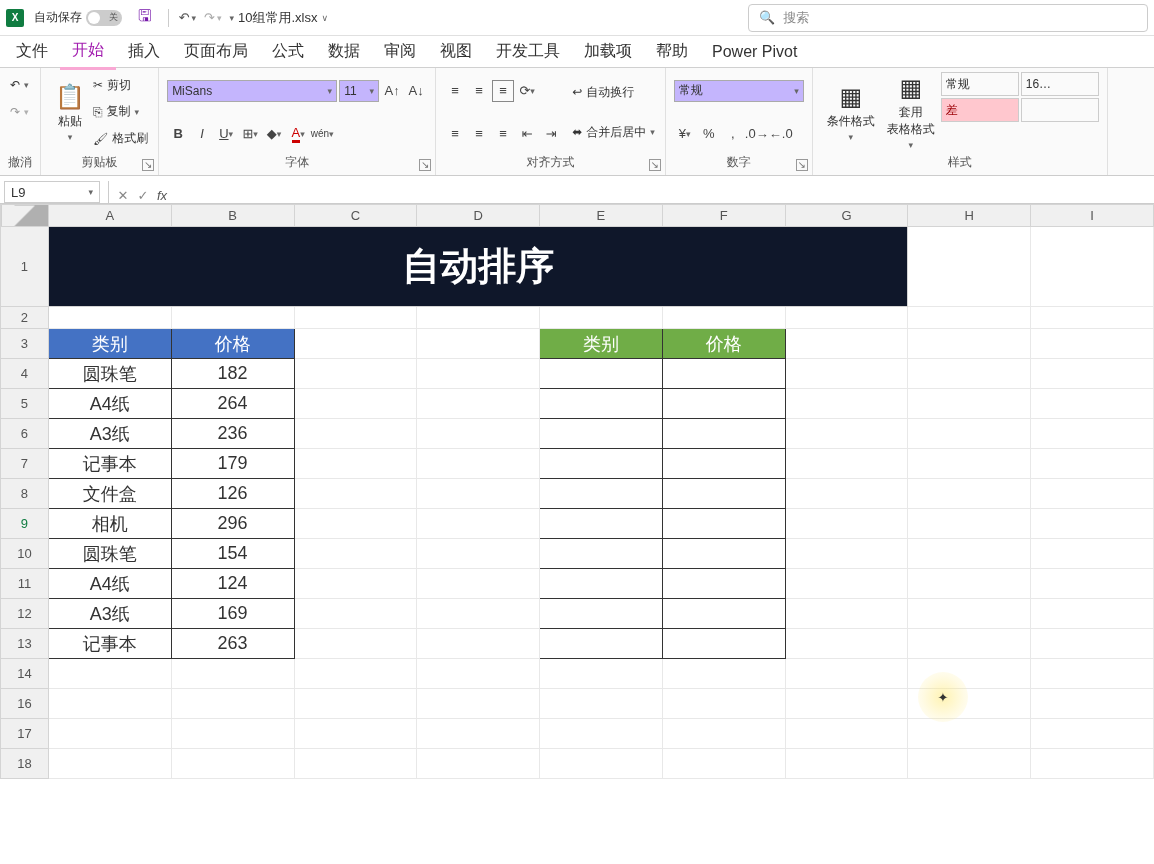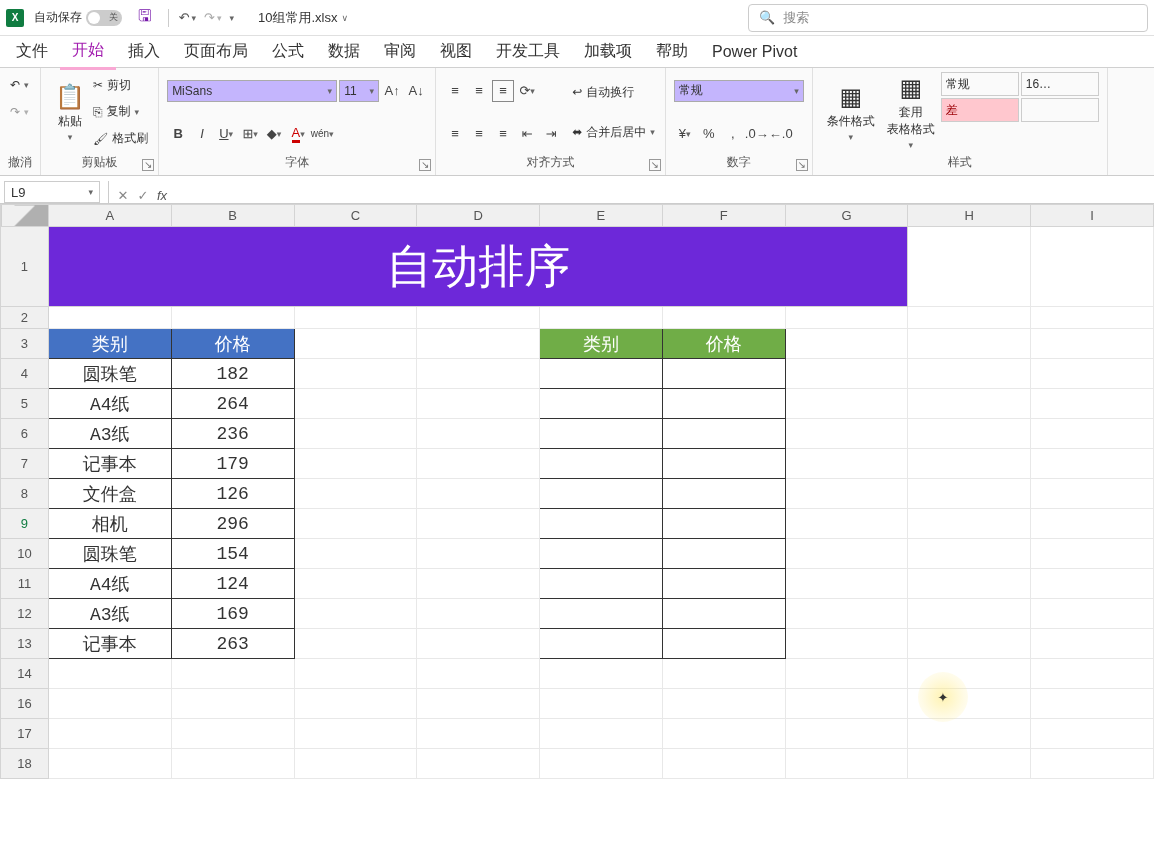--- a/index.html
+++ b/index.html
@@ -8,21 +8,21 @@
 
 .titlebar { display: flex; align-items: center; height: 36px; padding: 0 6px; background: #fff; border-bottom: 1px solid #e0e0e0; }
 .excel-icon { width: 18px; height: 18px; background: #107c41; color: #fff; font-size: 10px; font-weight: bold; display: flex; align-items: center; justify-content: center; margin-right: 10px; border-radius: 2px;}
 .autosave-label { font-size: 12px; margin-right: 4px; }
 .toggle { width: 36px; height: 16px; border-radius: 8px; background: #ccc; position: relative; margin-right: 6px; }
 .toggle::after { content: ""; width: 12px; height: 12px; border-radius: 50%; background: #fff; position: absolute; left: 2px; top: 2px; }
 .toggle .off-text { position: absolute; right: 4px; font-size: 9px; top: 1px; color: #555;}
 .save-icon { color: #7719aa; font-size: 16px; margin: 0 10px; }
 .qat-sep { width: 1px; height: 18px; background: #ccc; margin: 0 6px; }
 .qat-btn { padding: 2px 4px; color: #555; font-size: 13px; display: flex; align-items: center; gap: 2px;}
-.filename { margin-left: 20px; font-size: 13px; color: #333; display: flex; align-items: center; gap:4px;}
+.filename { font-size: 13px; color: #333; display: flex; align-items: center; gap:4px;}
 .searchbox { margin-left: auto; display: flex; align-items: center; background: #fff; border: 1px solid #ccc; border-radius: 4px; height: 28px; padding: 0 10px; width: 400px; color: #888;}
 .searchbox span.icon { margin-right: 8px; font-size: 13px;}
 
 
 .tabs { display: flex; align-items: center; height: 32px; padding: 0 4px; border-bottom: 1px solid #d0d0d0; }
 .tab { padding: 6px 12px; font-size: 16px; color: #333; cursor: pointer; }
 .tab.active { font-weight: normal; border-bottom: 3px solid #f9a8d4; color: #a21caf;}
 
 
 .ribbon { display: flex; height: 108px; border-bottom: 1px solid #ccc; background: #fafafa; }
@@ -54,24 +54,24 @@
 
 
 .grid-area { position: relative; }
 .sheet { border-collapse: collapse; table-layout: fixed; }
 .sheet th.colhdr { background: #f0f0f0; border: 1px solid #d4d4d4; font-weight: normal; font-size: 13px; color: #555; height: 22px; text-align: center;}
 .sheet th.rowhdr { background: #f0f0f0; border: 1px solid #d4d4d4; font-weight: normal; font-size: 13px; color: #555; width: 48px; text-align: center;}
 .sheet th.rowhdr.active { color: #107c41; }
 .sheet td { border: 1px solid #e8e8e8; height: 30px; font-size: 18px; text-align: center; padding: 0; vertical-align: middle;}
 .sheet .selectall { background: linear-gradient(135deg, #f0f0f0 50%, #b0b0b0 50%); border: 1px solid #d4d4d4; width: 48px;}
 .col-A,.col-B,.col-C,.col-D,.col-E,.col-F,.col-G,.col-H,.col-I { width: 123px; }
-.title-row td.merged { background: #6d28d9; color: #fff; font-size: 46px; font-weight: 400; height: 80px; border: 1px solid #d4d4d4;}
+.title-row td.merged { background: #0f172a; color: #fff; font-size: 38px; font-weight: 700; height: 80px; border: 1px solid #d4d4d4;}
 .hdr-blue { background: #4472C4; color: #fff; border: 1px solid #333 !important; }
 .hdr-green { background: #70AD47; color: #fff; border: 1px solid #333 !important; }
-.bordered { border: 1px solid #333 !important; font-family: Liberation Mono, monospace; }
+.bordered { border: 1px solid #333 !important; }
 .row2 td { height: 22px; font-size: 13px;}
 
 
 .cursor-ring { position: absolute; width: 50px; height: 50px; border-radius: 50%; background: radial-gradient(circle, rgba(255,235,130,0.6) 0%, rgba(255,235,130,0.2) 60%, rgba(255,235,130,0) 100%); left: 918px; top: 468px; pointer-events: none; display: flex; align-items: center; justify-content: center; font-size: 13px; color: #333;}
 .caret { font-size: 9px; color: #666; }
 </style>
 </head>
 <body>
 
 <div class="titlebar">

